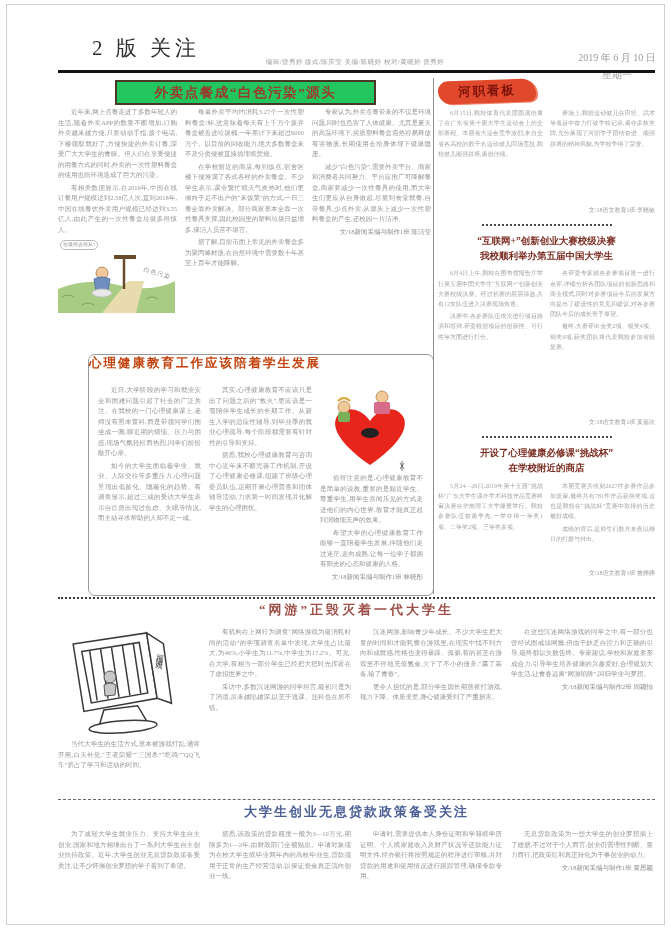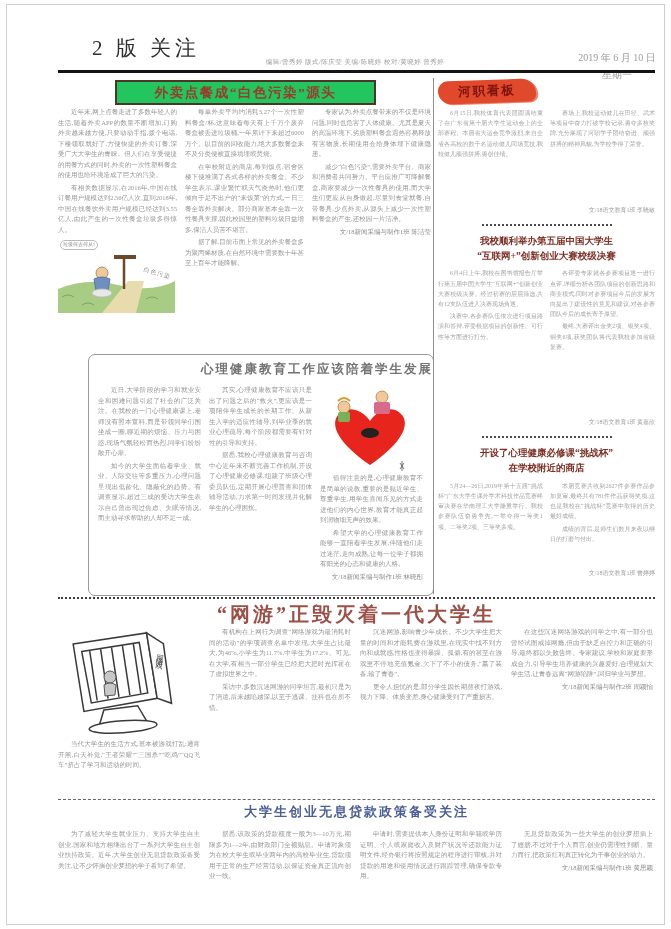--- a/index.html
+++ b/index.html
@@ -22,40 +22,40 @@
             border:2px solid #4a3826;display:flex;align-items:center;justify-content:center;
             font-size:13.5px;font-weight:bold;color:#9a3b2e;letter-spacing:1.5px;}
   .lead-body{position:absolute;left:58px;top:107px;width:374px;height:245px;gap:8px;}
   .lead-body .col{width:119px;}
   .cartoon{position:relative;}
   .bubble{position:absolute;left:2px;top:3px;font-size:5px;color:#8a8a8a;background:#fff;
           border:1px solid #bbb;border-radius:6px;padding:1px 2px;line-height:1.2;}
   .roadlabel{position:absolute;right:4px;top:32px;font-size:6px;color:#8f8f8f;letter-spacing:1px;transform:rotate(16deg);}
   
   .psych-box{position:absolute;left:88px;top:354px;width:344px;height:240px;border:1px solid #999;border-radius:7px;}
-  .psych-head{position:absolute;left:0;top:6px;width:100%;text-align:right;font-size:12.5px;font-weight:bold;
-              color:#737373;letter-spacing:2px;}
+  .psych-head{position:absolute;left:0;top:0;width:100%;text-align:left;font-size:12.5px;font-weight:bold;
+              color:#c2410c;letter-spacing:2px;}
   .psych-cols{position:absolute;left:9px;top:30px;width:326px;height:202px;gap:8px;}
   .psych-cols .col{width:103px;}
   
   .v-rule{position:absolute;left:433px;top:78px;width:1px;height:516px;background:#8f8f8f;}
   .board{position:absolute;left:438px;top:80px;width:217px;}
   .stamp{width:98px;height:23px;background:#e0492c;border-radius:12px 18px 9px 16px;transform:rotate(-2deg);
          display:flex;align-items:center;justify-content:center;font-size:12.5px;font-weight:bold;
          color:#7d120b;letter-spacing:2px;box-shadow:2px 1px 0 #f0846a;}
   .b-head{margin-top:8px;text-align:center;font-size:9.5px;font-weight:bold;color:#7b2d22;line-height:1.55;}
   .b-body{margin-top:5px;gap:7px;font-size:6px;line-height:1.7;color:#a3a3a3;text-align:justify;}
   .b-body .col{width:105px;}
   .b-body p{margin:0 0 2px 0;text-indent:2em;}
   .b-credit{font-size:6px;color:#9a9a9a;text-align:right;margin-top:2px;}
   .b-div{border-top:2px dotted #4a4a4a;width:130px;margin:9px auto 8px auto;}
   .b1{height:96px;} .b2{height:148px;} .b3{height:86px;}
   
   .game-div{position:absolute;left:58px;top:597px;width:597px;border-top:2px dotted #3c3c3c;}
-  .game-head{position:absolute;left:58px;top:601px;width:597px;text-align:center;font-size:20px;
+  .game-head{position:absolute;left:58px;top:601px;width:597px;text-align:center;font-size:13px;
              font-weight:bold;color:#9c4f46;letter-spacing:3px;}
   .game-body{position:absolute;left:58px;top:627px;width:597px;height:168px;gap:9px;}
   .game-body .col{width:142px;}
   .monitorlabel{position:absolute;right:12px;top:22px;writing-mode:vertical-rl;font-size:7.5px;
                 color:#555;letter-spacing:2px;transform:rotate(7deg);}
   
   .loan-div{position:absolute;left:58px;top:799px;width:597px;border-top:1px dashed #666;}
   .loan-head{position:absolute;left:58px;top:803px;width:597px;text-align:center;font-size:13px;
              font-weight:bold;color:#4a5f96;letter-spacing:2px;}
   .loan-body{position:absolute;left:58px;top:829px;width:597px;height:82px;gap:9px;}
@@ -150,22 +150,22 @@
       </div>
       <div class="col">
         <p>赛场上,我校运动健儿在田径、武术等项目中奋力打破学校记录,勇夺多枚奖牌,充分展现了河职学子团结奋进、顽强拼搏的精神风貌,为学校争得了荣誉。</p>
       </div>
     </div>
     <div class="b-credit">文/18语文教育1班 李晓敏</div>
 
     <div class="b-div"></div>
 
     <div class="b-head">
+      <div>“互联网+”创新创业大赛校级决赛</div>
       <div>我校顺利举办第五届中国大学生</div>
-      <div>“互联网+”创新创业大赛校级决赛</div>
     </div>
     <div class="b-body b2 colflex">
       <div class="col">
         <p>6月4日上午,我校在图书馆报告厅举行第五届中国大学生“互联网+”创新创业大赛校级决赛。经过初赛的层层筛选,共有12支队伍进入决赛现场角逐。</p>
         <p>决赛中,各参赛队伍依次进行项目路演和答辩,评委根据项目的创新性、可行性等方面进行打分。</p>
       </div>
       <div class="col">
         <p>各评委专家就各参赛项目逐一进行点评,详细分析各团队项目的创新思路和商业模式,同时对参赛项目今后的发展方向提出了建设性的意见和建议,对各参赛团队今后的成长寄予厚望。</p>
         <p>最终,大赛评出金奖2项、银奖4项、铜奖6项,获奖团队将代表我校参加省级复赛。</p>
       </div>

